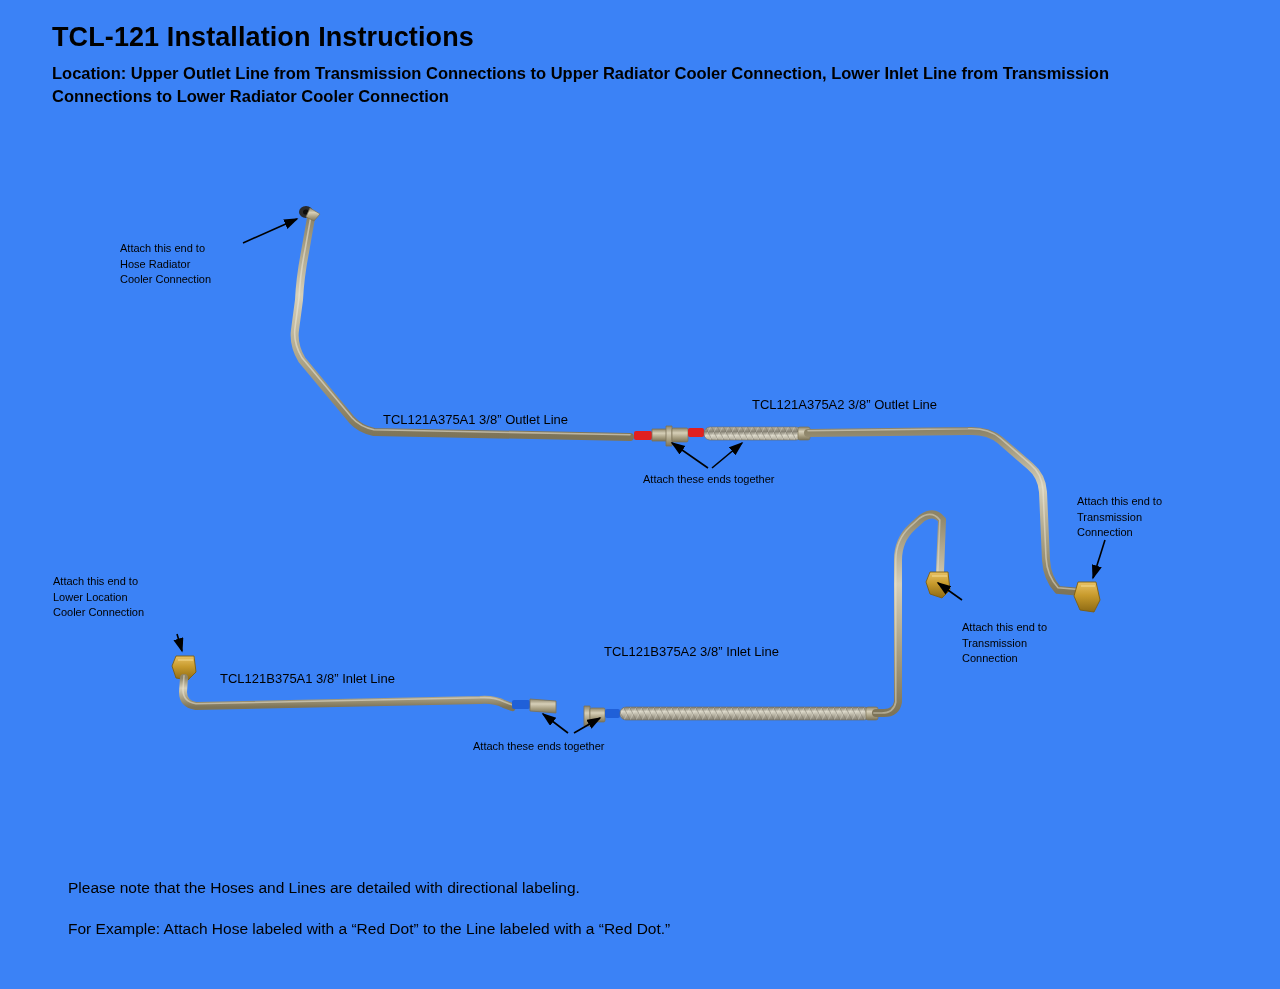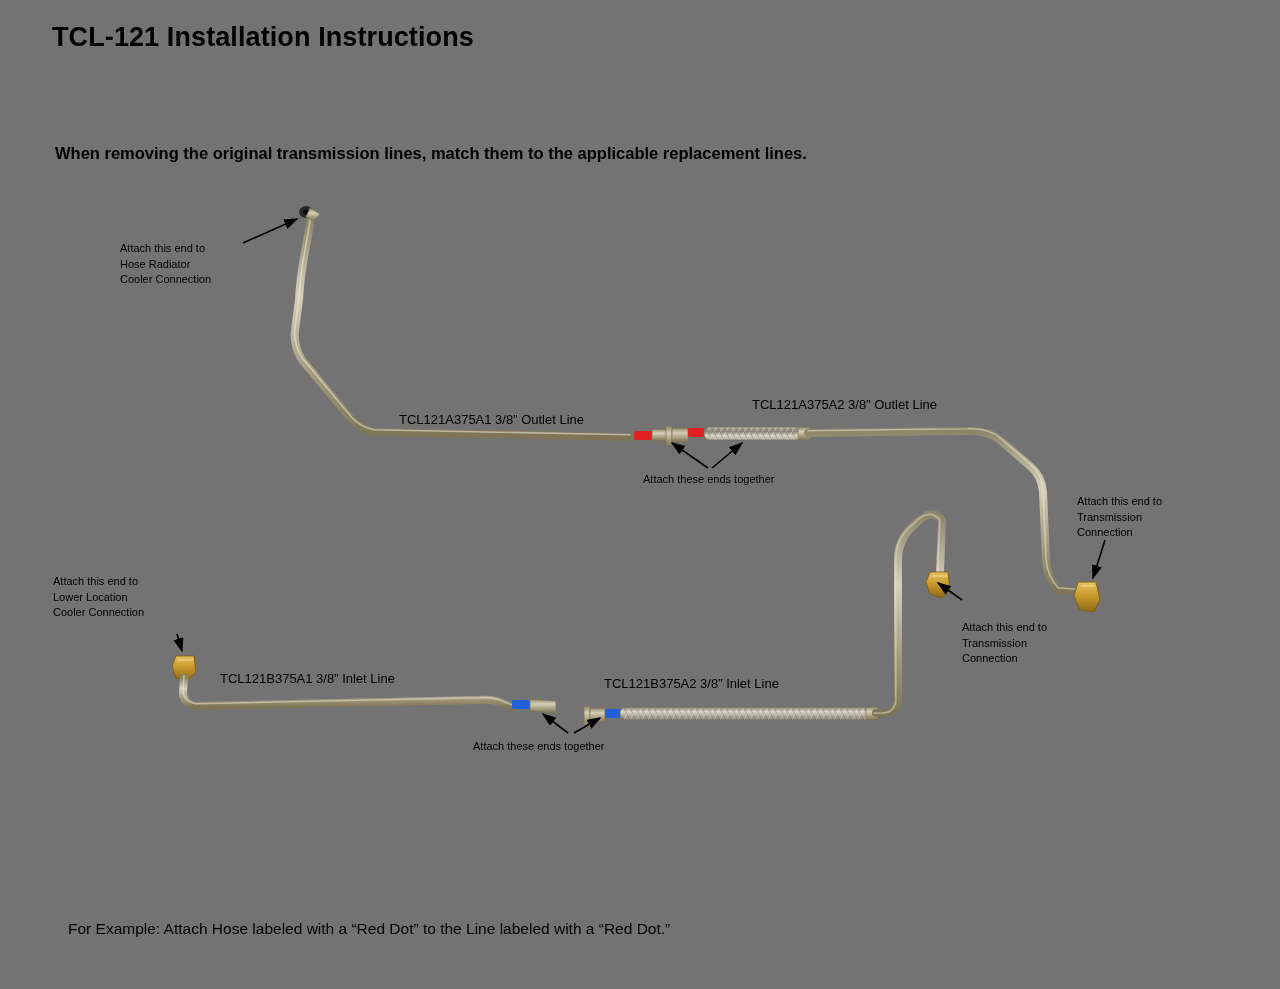--- a/index.html
+++ b/index.html
@@ -4,21 +4,21 @@
 <style>
   html, body {
     margin: 0;
     padding: 0;
     background: #ffffff;
   }
   #page {
     position: relative;
     width: 1280px;
     height: 989px;
-    background: #737373;
+    background: #3b82f6;
     font-family: "Liberation Sans", sans-serif;
     color: #000000;
     overflow: hidden;
   }
   .hdr-title {
     position: absolute;
     left: 52px;
     top: 22px;
     font-size: 27px;
     font-weight: bold;
@@ -68,21 +68,21 @@
     width: 1280px;
     height: 989px;
   }
 </style>
 </head>
 <body>
 
 <div id="page">
 
   <div class="hdr-title">TCL-121 Installation Instructions</div>
-  <div class="hdr-note">When removing the original transmission lines, match them to the applicable replacement lines.</div>
+  <div class="hdr-location">Location: Upper Outlet Line from Transmission Connections to Upper Radiator Cooler Connection, Lower Inlet Line from Transmission Connections to Lower Radiator Cooler Connection</div>
 
   <svg class="svg-layer" viewBox="0 0 1280 989">
     <defs>
       <linearGradient id="metalGrad" x1="0" y1="0" x2="0" y2="1">
         <stop offset="0%" stop-color="#8d8468"></stop>
         <stop offset="35%" stop-color="#d6cfb8"></stop>
         <stop offset="70%" stop-color="#a69d80"></stop>
         <stop offset="100%" stop-color="#7d7458"></stop>
       </linearGradient>
       <linearGradient id="braidGrad" x1="0" y1="0" x2="0" y2="1">
@@ -196,20 +196,21 @@
 
   <div class="callout" style="left:53px; top:574px;">
     <div>Attach this end to</div>
     <div>Lower Location</div>
     <div>Cooler Connection</div>
   </div>
 
   <div class="callout" style="left:643px; top:472px;">Attach these ends together</div>
   <div class="callout" style="left:473px; top:739px;">Attach these ends together</div>
 
-  <div class="part-label" style="left:383px; top:412px;margin-left:16px;">TCL121A375A1 3/8” Outlet Line</div>
+  <div class="part-label" style="left:383px; top:412px;">TCL121A375A1 3/8” Outlet Line</div>
   <div class="part-label" style="left:752px; top:397px;">TCL121A375A2  3/8” Outlet Line</div>
   <div class="part-label" style="left:220px; top:671px;">TCL121B375A1  3/8” Inlet Line</div>
-  <div class="part-label" style="left:604px; top:676px;">TCL121B375A2  3/8” Inlet Line</div>
-
+  <div class="part-label" style="left:604px; top:644px;">TCL121B375A2  3/8” Inlet Line</div>
+
+  <div class="footer-line f1">Please note that the Hoses and Lines are detailed with directional labeling.</div>
   <div class="footer-line f2">For Example: Attach Hose labeled with a “Red Dot” to the Line labeled with a “Red Dot.”</div>
 
 </div>
 
 </body></html>

